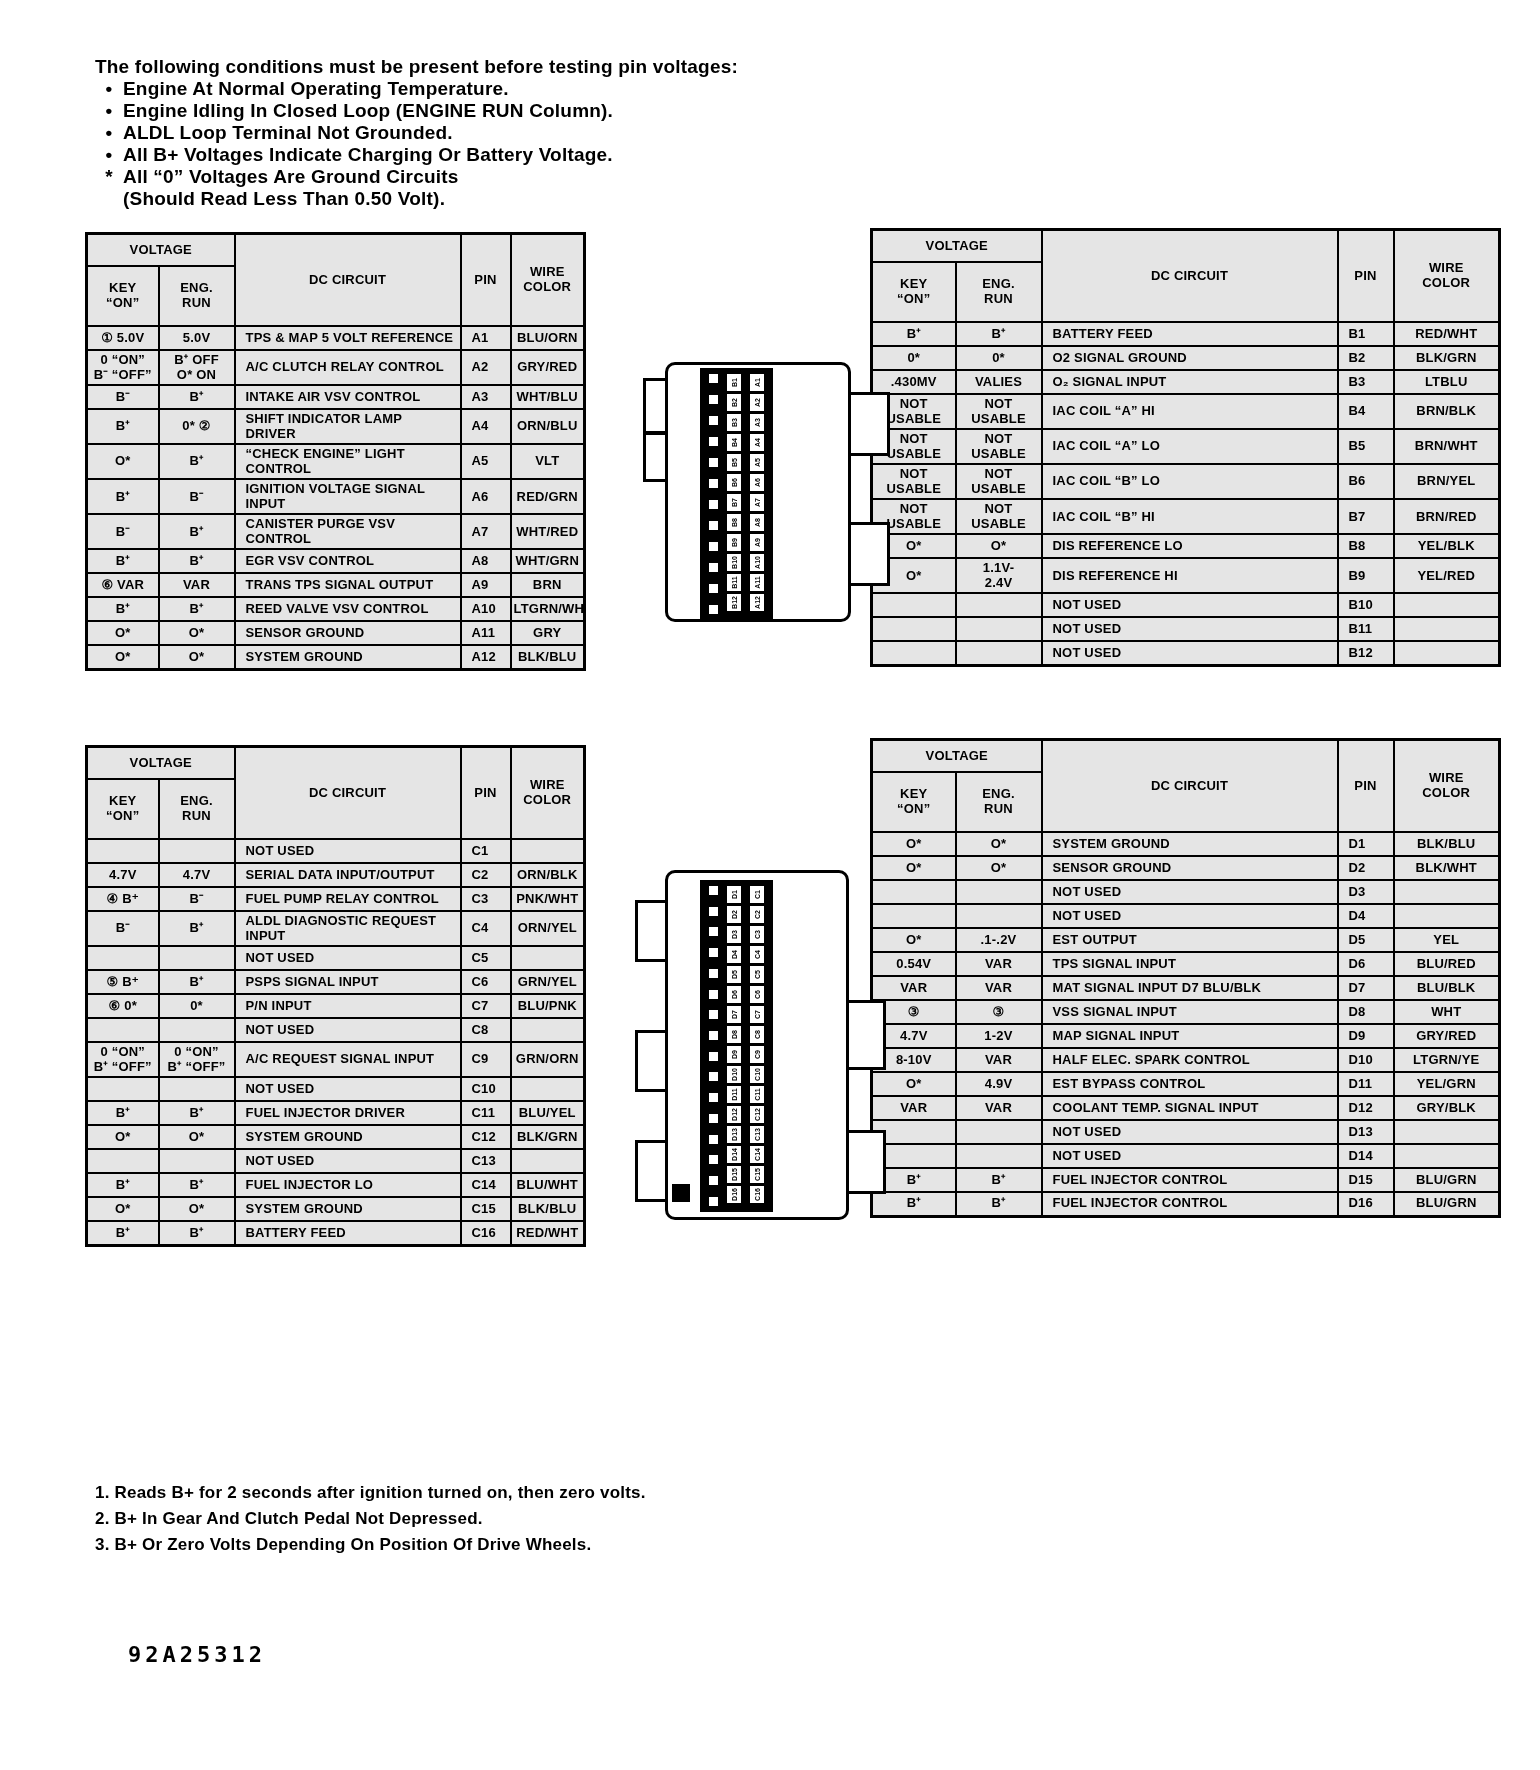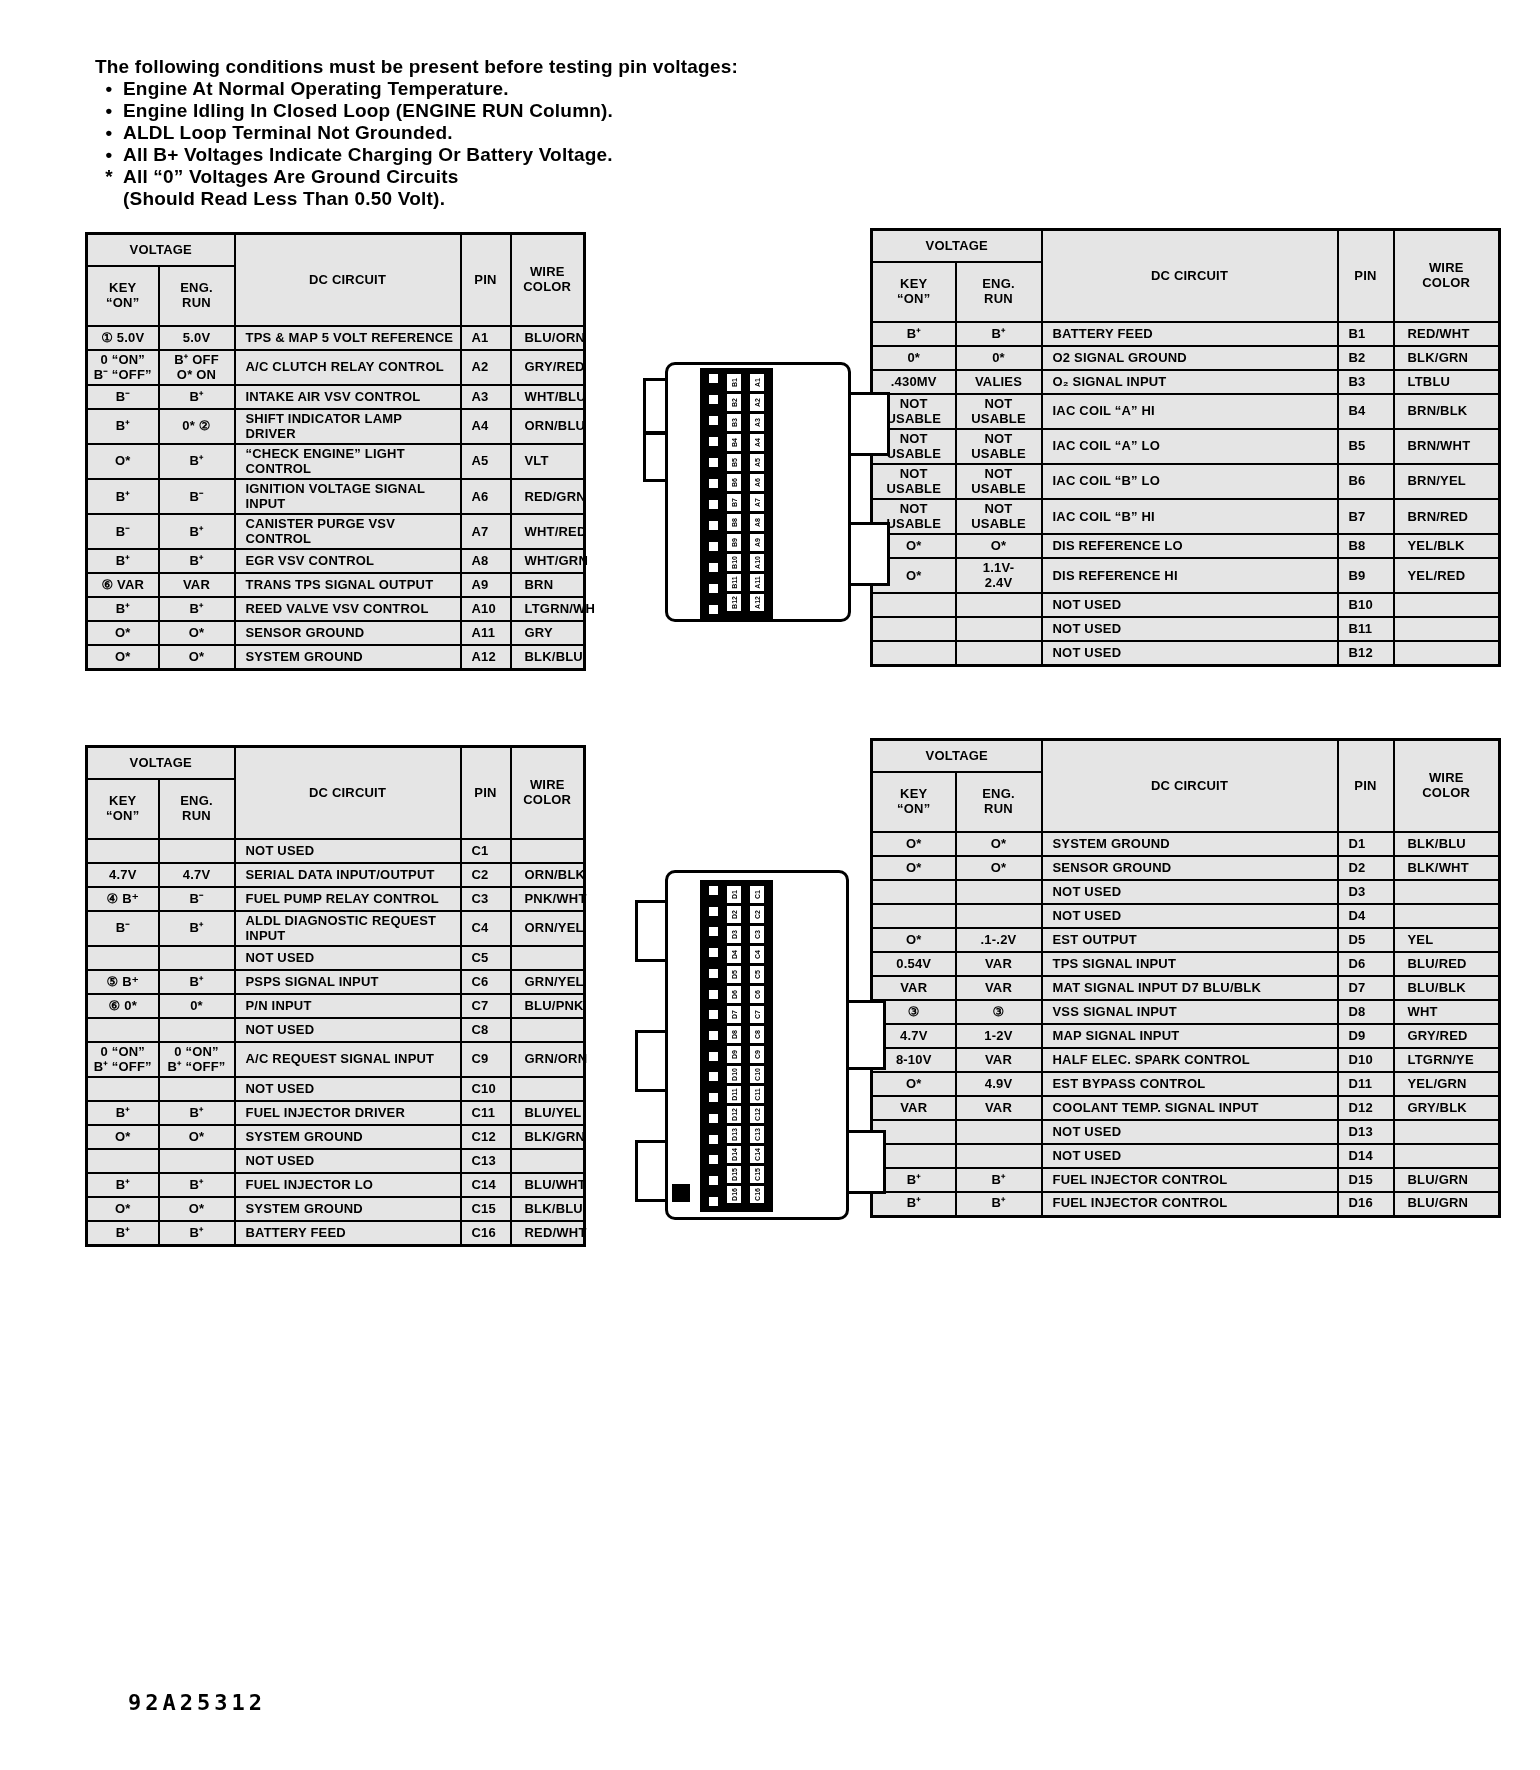--- a/index.html
+++ b/index.html
@@ -18,35 +18,35 @@
   }
   .pintable th,.pintable td{border:2px solid #000;padding:2px 4px;line-height:1.12;}
   .pintable thead th{text-align:center;font-size:13px;}
   .pintable .h-volt{height:26px;}
   .pintable thead tr.sub th{height:54px;}
   .pintable tbody tr{height:24px;}
   .pre{white-space:pre-line;}
   td.v{text-align:center;}
   td.cir{text-align:left;padding-left:10px;}
   td.pin{text-align:left;padding-left:10px;}
-  td.wire{text-align:left;padding-left:13px;padding-right:2px;}
+  td.wire{text-align:center;padding-left:2px;padding-right:2px;}
   
   .connector{position:absolute;}
   .housing{position:absolute;border:3px solid #000;border-radius:10px;background:#fff;}
   .htab{position:absolute;border:3px solid #000;background:#fff;}
   .core{position:absolute;background:#000;display:flex;padding:6px 9px;gap:9px;}
   .pincol{display:flex;flex-direction:column;justify-content:space-between;}
   .pincol.gap{justify-content:flex-start;gap:3px;}
   .contact-sq{width:9px;height:9px;background:#fff;}
   .plabel{width:14px;height:17px;background:#fff;display:flex;align-items:center;justify-content:center;overflow:hidden;flex:0 0 17px;}
   .plabel span{display:block;transform:rotate(-90deg);font-size:7px;font-weight:700;font-family:"Liberation Sans",sans-serif;}
   .blk-sq{position:absolute;background:#000;}
   
   .footnotes{position:absolute;font-size:17px;font-weight:700;line-height:26px;letter-spacing:.2px;}
-  .docid{position:absolute;left:128px;top:1642px;font-family:"DejaVu Sans Mono",monospace;font-size:22px;font-weight:700;letter-spacing:4px;margin-top:48px;}
+  .docid{position:absolute;left:128px;top:1642px;font-family:"DejaVu Sans Mono",monospace;font-size:22px;font-weight:700;letter-spacing:4px;}
 </style>
 </head>
 <body>
 
 <div class="page">
 
   <div class="intro">
     <div>The following conditions must be present before testing pin voltages:</div>
     <div>
 
@@ -880,16 +880,22 @@
           <div class="plabel">
             <span>C15</span>
           </div>
           <div class="plabel">
             <span>C16</span>
           </div>
         </div>
     </div>
   </div>
 
+  <div class="footnotes" style="left:95px;top:1480px;">
+
+  <div>1.  Reads B+ for 2 seconds after ignition turned on, then zero volts.</div>
+      <div>2.  B+ In Gear And Clutch Pedal Not Depressed.</div>
+      <div>3.  B+ Or Zero Volts Depending On Position Of Drive Wheels.</div>
+    </div>
 
   <div class="docid">92A25312</div>
 
 </div>
 
 </body></html>

